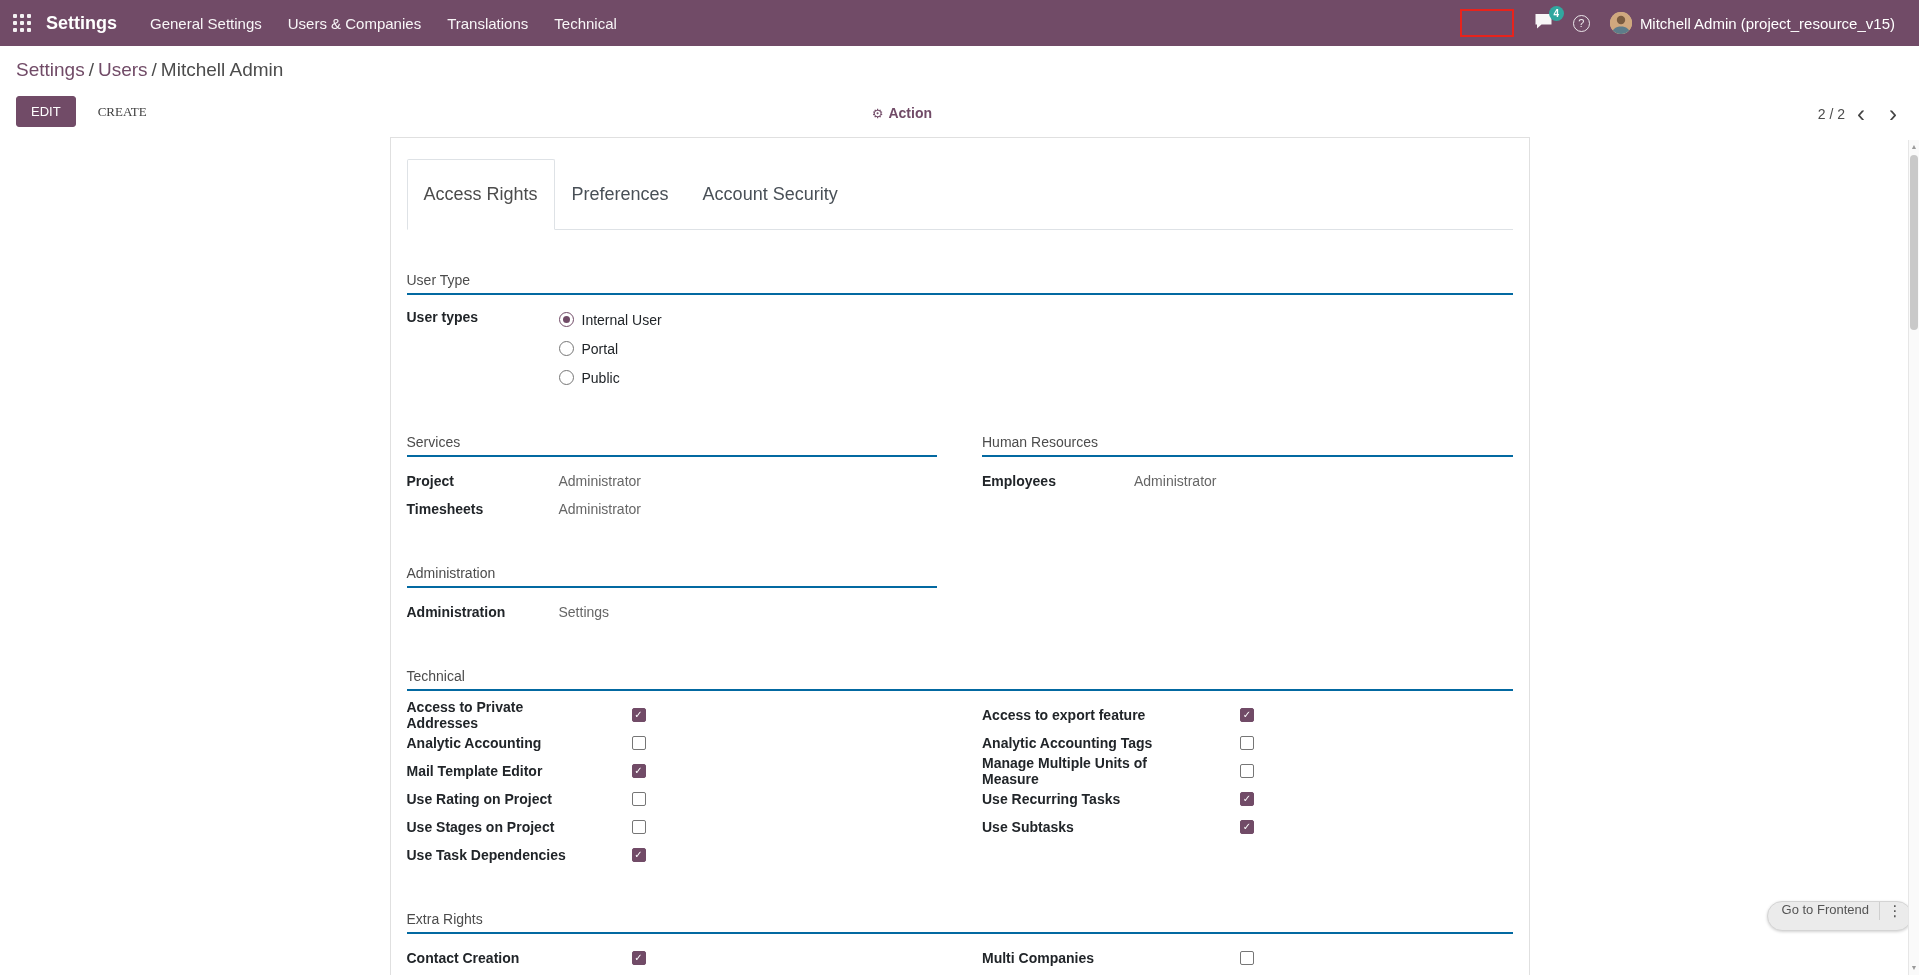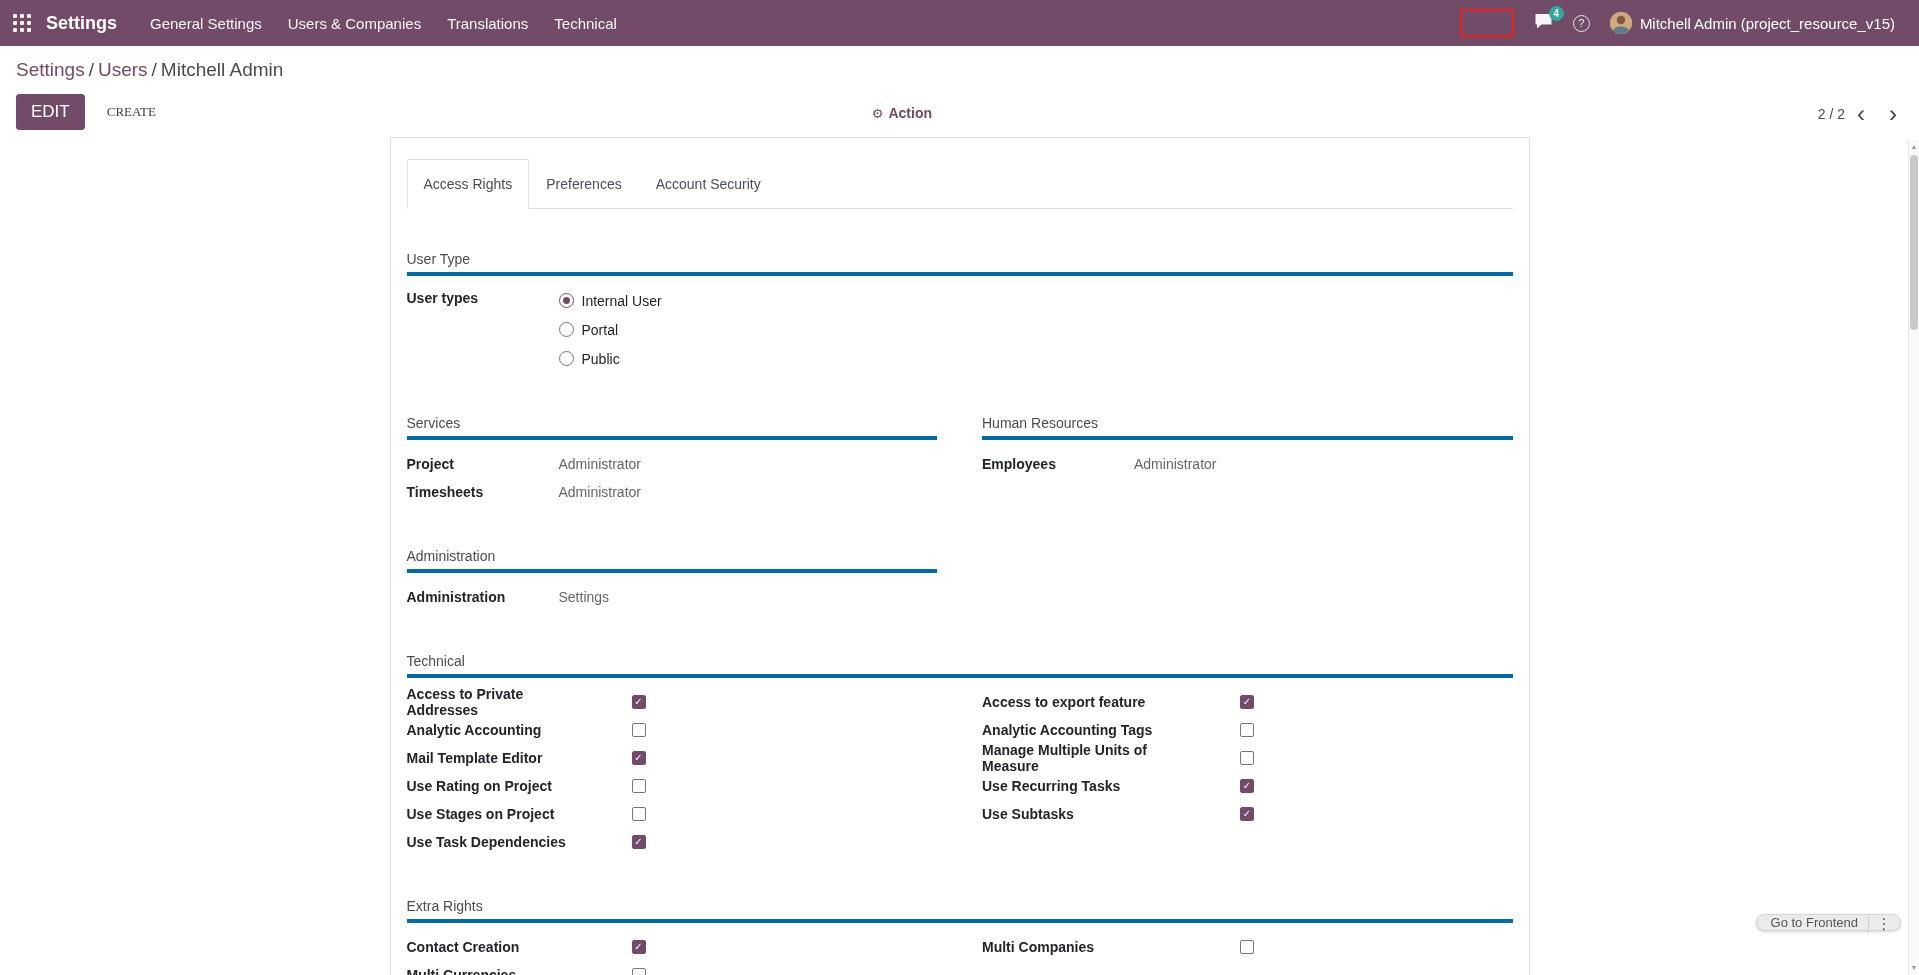--- a/index.html
+++ b/index.html
@@ -24,58 +24,58 @@
   .avatar{width:22px;height:22px;border-radius:50%;overflow:hidden;background:#d8b794;display:flex;align-items:flex-end;justify-content:center;}
   .avatar svg{display:block;}
   .user-name{font-size:15px;padding-left:8px;white-space:nowrap;}
 
   
   .control-panel{padding:13px 16px 10px;position:relative;background:#fff;}
   .breadcrumb{font-size:19px;color:#4c4c4c;margin-bottom:15px;}
   .breadcrumb .bc-link{color:var(--link);text-decoration:none;cursor:pointer;}
   .bc-sep{color:#4c4c4c;padding:0 4px;}
   .cp-buttons{display:flex;align-items:center;height:31px;}
-  .btn-primary{background:var(--brand);color:#fff;border:1px solid var(--brand);font-size:17px;padding:7px 14px;border-radius:3px;cursor:pointer;font-family:inherit;}
+  .btn-primary{background:var(--brand);color:#fff;border:1px solid var(--brand);font-size:13px;padding:7px 14px;border-radius:3px;cursor:pointer;font-family:inherit;}
   .btn-plain{background:none;border:none;color:#404040;font-size:13px;padding:7px 12px;margin-left:10px;cursor:pointer;font-family:Liberation Serif, serif;}
   .action-menu{position:absolute;left:47%;transform:translateX(-50%);bottom:16px;color:var(--link);font-size:14px;cursor:pointer;display:flex;align-items:center;gap:5px;font-weight:700;}
   .action-menu .gear{font-weight:400;font-size:13px;}
   .pager{position:absolute;right:10px;bottom:12px;display:flex;align-items:center;font-size:14px;color:#4c4c4c;}
   .pager .chev{font-size:24px;color:#444;padding:0 12px;cursor:pointer;line-height:22px;user-select:none;}
 
   
   .content{position:relative;background:#fff;}
   .sheet{width:1140px;margin:0 auto;background:#fff;border:1px solid #e0e0e0;border-bottom:none;height:860px;padding:21px 16px 60px;overflow:hidden;}
 
   .tabs{display:flex;border-bottom:1px solid #dee2e6;}
-  .tab{padding:16px 16px;font-size:14px;color:#495057;cursor:pointer;border:1px solid transparent;margin-bottom:-1px;border-radius:2px 2px 0 0;}
+  .tab{padding:24px 16px;font-size:18px;color:#495057;cursor:pointer;border:1px solid transparent;margin-bottom:-1px;border-radius:2px 2px 0 0;}
   .tab.active{background:#fff;border-color:#dee2e6 #dee2e6 #fff;color:#4c4c4c;}
 
   .o-group{margin-top:42px;display:grid;grid-template-columns:1fr 1fr;column-gap:45px;align-items:start;}
-  .o-heading{font-size:14px;color:#4c4c4c;border-bottom:4px solid #0369a1;padding-bottom:5px;margin-bottom:10px;}
+  .o-heading{font-size:14px;color:#4c4c4c;border-bottom:2px solid #0369a1;padding-bottom:5px;margin-bottom:10px;}
   .o-heading.full{grid-column:1/-1;}
   .user-type-row{grid-column:1/-1;display:grid;grid-template-columns:152px 1fr;align-items:start;}
   .ut-label{font-weight:700;font-size:14px;color:#212529;padding-top:4px;}
 
   .field-row{display:grid;grid-template-columns:152px 1fr;min-height:28px;align-items:center;font-size:14px;}
   .f-label{font-weight:700;color:#212529;}
   .f-value{color:#666;}
 
   .chk-row{display:flex;align-items:center;height:28px;font-size:14px;gap:44px;}
   .chk-row .lbl{font-weight:700;color:#212529;width:181px;flex:none;}
   .wide-label .chk-row .lbl{width:214px;}
   .o-chk{width:14px;height:14px;border:1px solid #767676;border-radius:2px;background:#fff;display:flex;align-items:center;justify-content:center;font-size:10px;line-height:1;color:#fff;flex:none;cursor:pointer;}
   .o-chk.checked{background:var(--brand);border-color:var(--brand);}
 
   .radio-row{display:flex;align-items:center;height:29px;font-size:14px;color:#212529;}
   .o-radio{width:15px;height:15px;border:1px solid #767676;border-radius:50%;margin-right:8px;position:relative;background:#fff;flex:none;cursor:pointer;}
   .o-radio.checked{border-color:var(--brand);}
   .o-radio.checked::after{content:"";position:absolute;inset:3px;background:var(--brand);border-radius:50%;}
 
   
-  .frontend-switcher{position:fixed;right:18px;bottom:44px;display:flex;align-items:flex-start;background:#ebebeb;border:1px solid #d4d4d4;border-radius:16px;height:17px;padding:0 5px 0 14px;font-size:13px;color:#555;box-shadow:0 1px 3px rgba(0,0,0,.18);cursor:pointer;z-index:6;}
+  .frontend-switcher{position:fixed;right:7px;bottom:44px;display:flex;align-items:flex-start;background:#ebebeb;border:1px solid #d4d4d4;border-radius:16px;height:30px;padding:0 5px 0 14px;font-size:13px;color:#555;box-shadow:0 1px 3px rgba(0,0,0,.18);cursor:pointer;z-index:6;}
   .fs-divider{width:1px;height:18px;background:#cfcfcf;margin:0 4px 0 10px;}
   .fs-kebab{width:22px;text-align:center;font-size:15px;color:#555;}
 
   
   .scrollbar{position:fixed;top:140px;right:0;bottom:0;width:11px;background:#fafafa;border-left:1px solid #e6e6e6;z-index:6;}
   .sb-arrow{position:absolute;left:0;width:100%;height:12px;color:#9a9a9a;font-size:7px;text-align:center;line-height:12px;cursor:pointer;}
   .sb-up{top:1px;}
   .sb-down{bottom:1px;}
   .sb-thumb{position:absolute;top:15px;left:1px;width:8px;height:175px;background:#c9c9c9;border-radius:4px;cursor:pointer;}
 </style>

